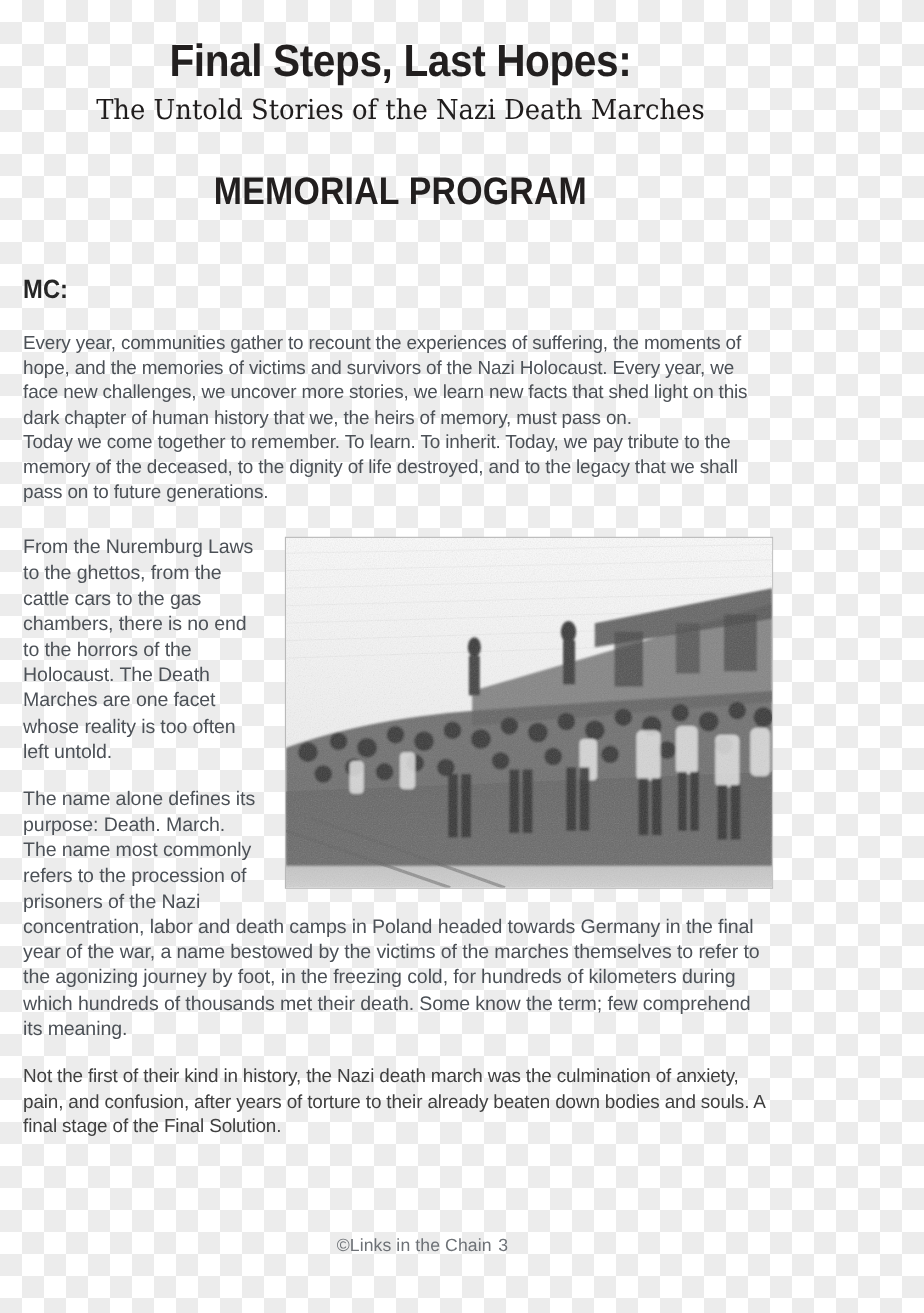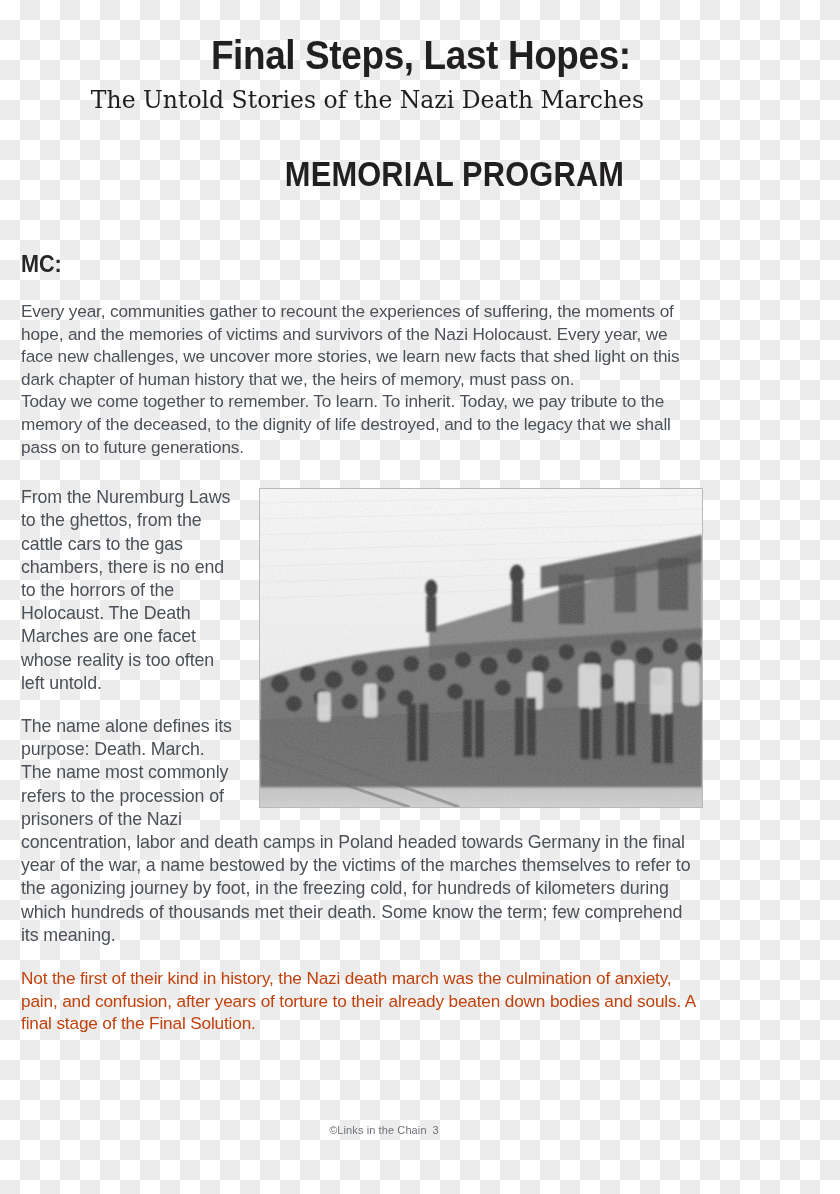--- a/index.html
+++ b/index.html
@@ -29,21 +29,22 @@
     width: 840px;
     height: 1194px;
   }
 
   
   .doc-header {
     position: absolute;
     left: 0;
     top: 34px;
     width: 664px;
-    text-align: right;
+    text-align: center;
+    padding-left: 32px;
   }
   .title-main {
     font-family: "Liberation Sans Narrow", "Liberation Sans", sans-serif;
     font-weight: bold;
     font-size: 41px;
     letter-spacing: -0.4px;
     color: #221f1f;
     line-height: 1.05;
     transform: scaleX(0.9);
     transform-origin: center;
@@ -129,34 +130,34 @@
     line-height: 23.2px;
     color: #4c5157;
     margin: 0;
     letter-spacing: -0.1px;
   }
   .col-text + .col-text { margin-top: 20px; }
 
   .after-wrap {
     font-size: 17.2px;
     line-height: 22.6px;
-    color: #c2410c;
+    color: #404040;
     letter-spacing: -0.15px;
     margin: 20px 0 0 0;
   }
 
   
   .doc-footer {
     position: absolute;
     left: 0;
     top: 1124px;
     width: 768px;
     text-align: center;
     font-family: "Liberation Sans", sans-serif;
-    font-size: 11px;
+    font-size: 16px;
     color: #6d7176;
     letter-spacing: 0.1px;
   }
   .doc-footer .pagenum { margin-left: 6px; }
 </style>
 </head>
 <body>
 
 <div class="page">
 

